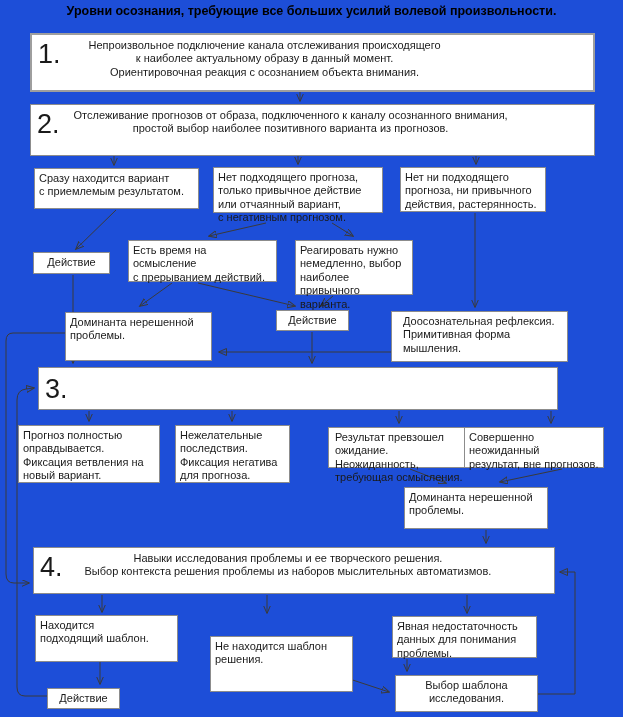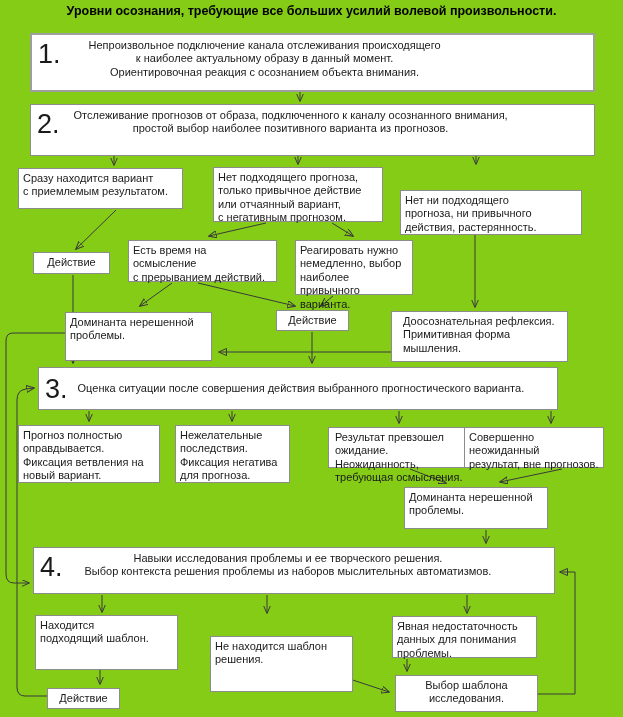--- a/index.html
+++ b/index.html
@@ -1,17 +1,17 @@
 <!DOCTYPE html>
 <html lang="ru"><head>
 <meta charset="utf-8">
 <style>
   html,body{margin:0;padding:0;background:#fff;}
   #stage{
-    position:relative;width:623px;height:717px;background:#84cc16;overflow:hidden;
+    position:relative;width:623px;height:717px;background:#1d4ed8;overflow:hidden;
     font-family:"Liberation Sans","DejaVu Sans",sans-serif;color:#111;
   }
   #title{
     position:absolute;left:0;top:4px;width:623px;text-align:center;
     font-size:12.5px;font-weight:bold;color:#000;
   }
   .box{
     position:absolute;background:#fff;border:1px solid #8c8c8c;
     font-size:11px;line-height:1.22;white-space:pre-line;
     padding:3px 4px;box-sizing:border-box;z-index:2;color:#1a1a1a;
@@ -79,48 +79,47 @@
  к наиболее актуальному образу в данный момент.
 Ориентировочная реакция с осознанием объекта внимания.</span>
   </div>
 
   <div id="l2" class="box lvl" style="left:30px;top:104px;width:565px;height:52px;">
     <span class="num">2.</span>
     <span class="lvltext" style="margin-left:14px;">Отслеживание прогнозов от образа, подключенного к каналу осознанного внимания,
 простой выбор наиболее позитивного варианта из прогнозов.</span>
   </div>
 
-  <div class="box" style="left:18px;top:168px;width:165px;height:41px;">Сразу находится вариант
+  <div class="box" style="left:34px;top:168px;width:165px;height:41px;">Сразу находится вариант
 с приемлемым результатом.</div>
-  <div class="box" style="left:213px;top:167px;width:170px;height:55px;">Нет подходящего прогноза,
+  <div class="box" style="left:213px;top:167px;width:170px;height:46px;">Нет подходящего прогноза,
 только привычное действие
 или отчаянный вариант,
 с негативным прогнозом.</div>
-  <div class="box" style="left:400px;top:167px;width:182px;height:45px;margin-top:23px;">Нет ни подходящего
+  <div class="box" style="left:400px;top:167px;width:146px;height:45px;">Нет ни подходящего
 прогноза, ни привычного
 действия, растерянность.</div>
 
   <div class="box" style="left:33px;top:252px;width:77px;height:22px;text-align:center;">Действие</div>
   <div class="box" style="left:128px;top:240px;width:149px;height:42px;">Есть время на осмысление
 с прерыванием действий.</div>
   <div class="box" style="left:295px;top:240px;width:118px;height:55px;">Реагировать нужно
 немедленно, выбор
 наиболее привычного
 варианта.</div>
 
   <div class="box" style="left:65px;top:312px;width:147px;height:49px;">Доминанта нерешенной
 проблемы.</div>
   <div class="box" style="left:276px;top:310px;width:73px;height:21px;text-align:center;">Действие</div>
   <div class="box" style="left:391px;top:311px;width:177px;height:51px;padding-left:11px;">Доосознательная рефлексия.
 Примитивная форма
 мышления.</div>
 
   <div id="l3" class="box lvl vcenter" style="left:38px;top:367px;width:520px;height:43px;">
     <span class="num">3.</span>
-    <span class="lvltext" style="margin-left:10px;">Оценка ситуации после совершения действия выбранного прогностического варианта.</span>
   </div>
 
   <div class="box" style="left:175px;top:425px;width:115px;height:58px;">Нежелательные
 последствия.
 Фиксация негатива
 для прогноза.</div>
   <div class="box" style="left:18px;top:425px;width:142px;height:58px;">Прогноз полностью
 оправдывается.
 Фиксация ветвления на
 новый вариант.</div>
@@ -132,21 +131,21 @@
 
   <div class="box" style="left:404px;top:487px;width:144px;height:42px;">Доминанта нерешенной
 проблемы.</div>
 
   <div id="l4" class="box lvl" style="left:33px;top:547px;width:522px;height:47px;">
     <span class="num">4.</span>
     <span class="lvltext" style="margin-left:22px;">Навыки исследования проблемы и ее творческого решения.
 Выбор контекста решения проблемы из наборов мыслительных автоматизмов.</span>
   </div>
 
-  <div class="box" style="left:35px;top:615px;width:143px;height:55px;">Находится
+  <div class="box" style="left:35px;top:615px;width:143px;height:47px;">Находится
 подходящий шаблон.</div>
   <div class="box" style="left:210px;top:616px;width:143px;height:56px;margin-top:20px;">Не находится шаблон
 решения.</div>
   <div class="box" style="left:392px;top:616px;width:145px;height:42px;">Явная недостаточность
 данных для понимания
 проблемы.</div>
 
   <div class="box" style="left:47px;top:688px;width:73px;height:21px;text-align:center;">Действие</div>
   <div class="box" style="left:395px;top:675px;width:143px;height:37px;text-align:center;">Выбор шаблона
 исследования.</div>

